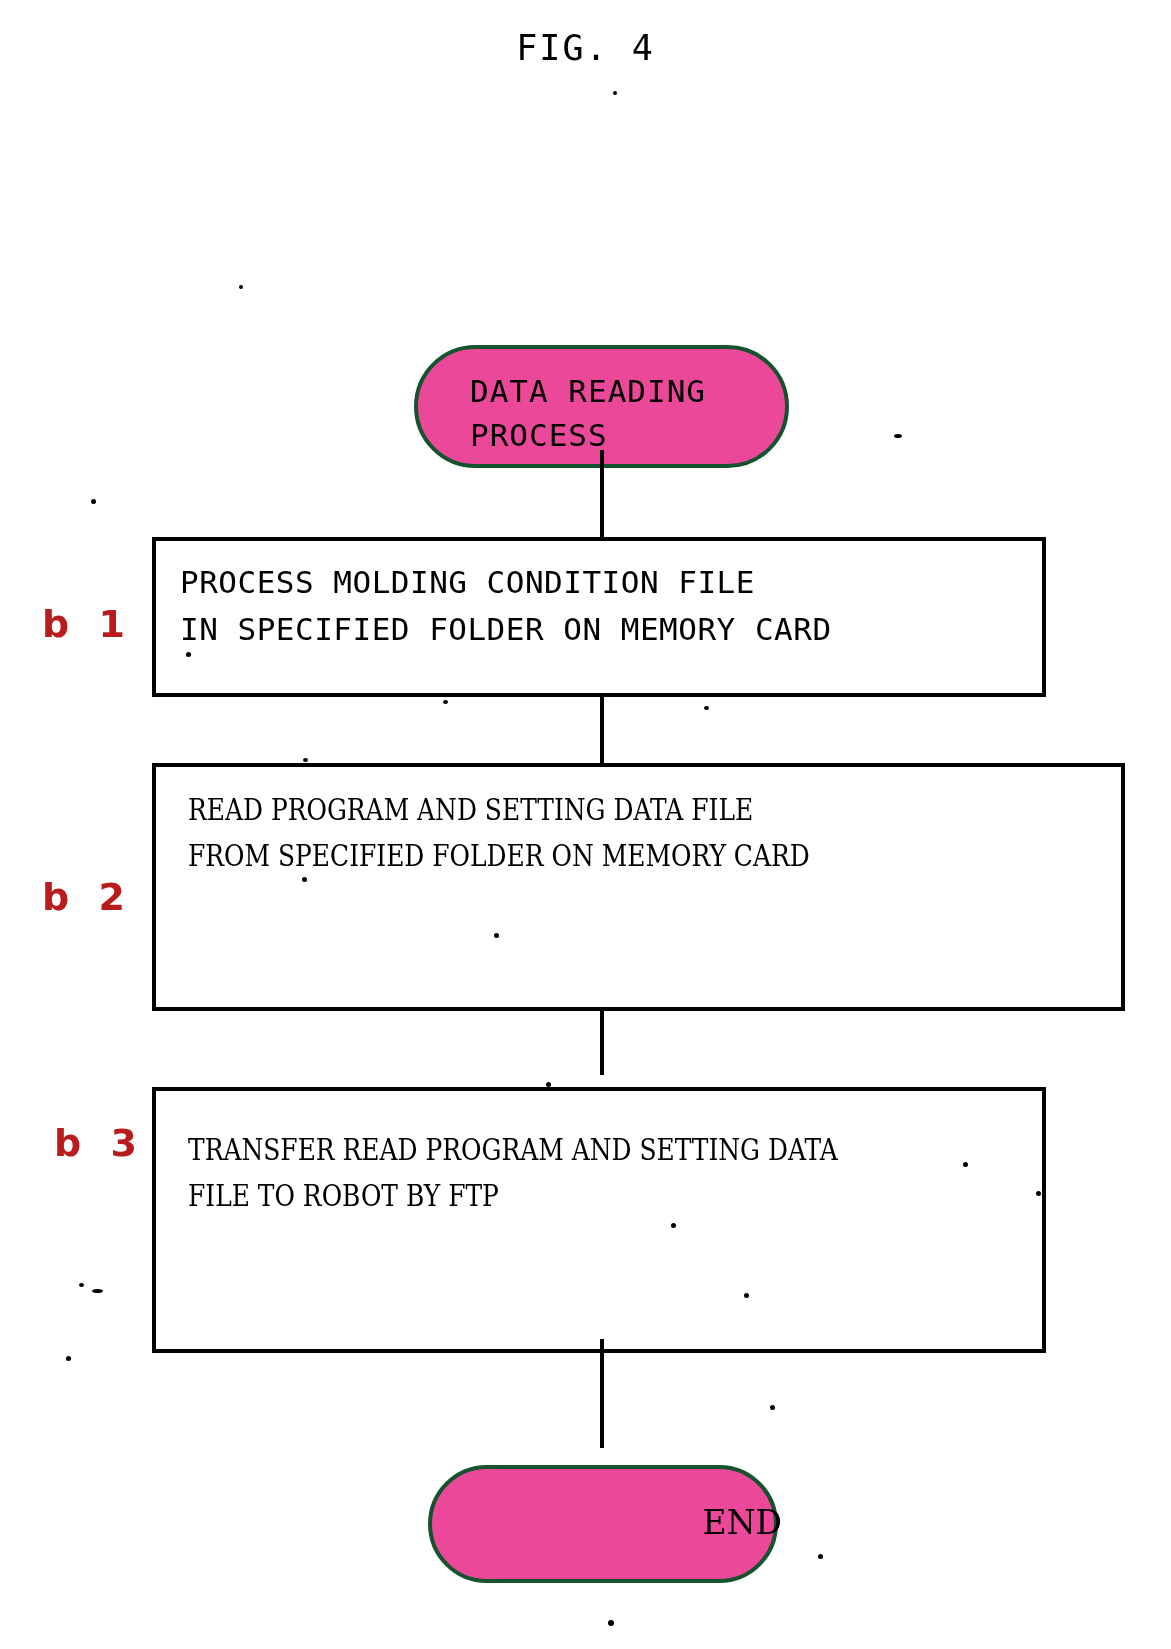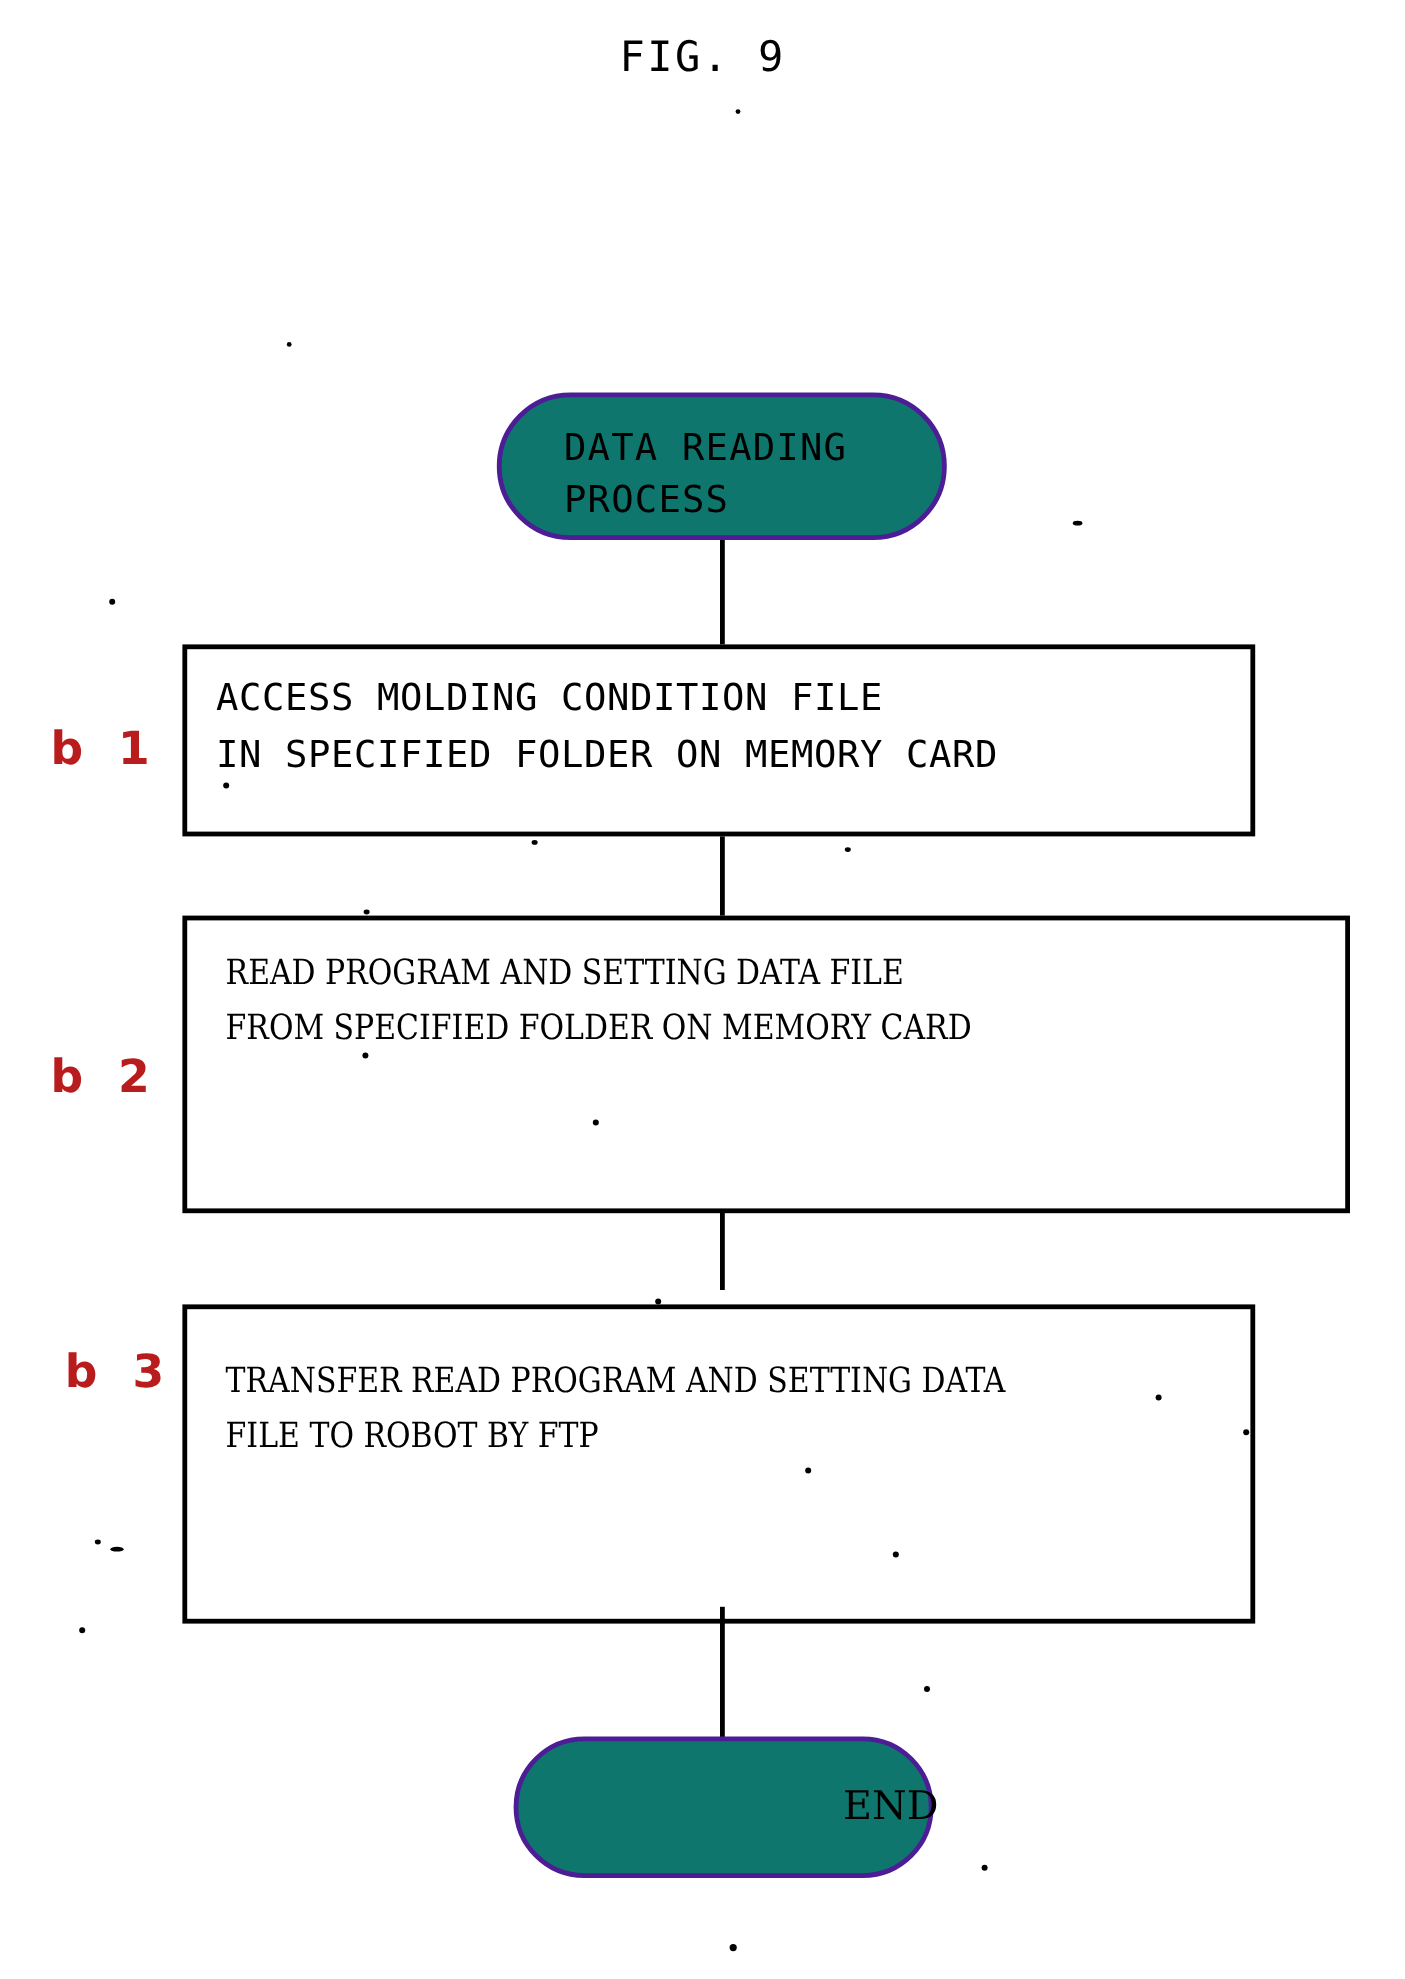--- a/index.html
+++ b/index.html
@@ -26,23 +26,24 @@
     font-family: "DejaVu Sans Mono", monospace;
     font-size: 35px;
     letter-spacing: 2px;
     color: #000;
   }
 
   
   .terminator {
     position: absolute;
     box-sizing: border-box;
-    border: 4px solid #4c1d95;
+    border: 4px solid #14532d;
     border-radius: 70px;
-    background: #0f766e;
+    background: #ec4899;
+    margin-top: 18px;
   }
   .terminator .term-text {
     position: absolute;
     font-family: "DejaVu Sans Mono", monospace;
     font-size: 31px;
     line-height: 44px;
     letter-spacing: 1px;
     white-space: pre-line;
     color: #000;
   }
@@ -130,33 +131,33 @@
   
   .speckle {
     position: absolute;
     background: #000;
     border-radius: 50%;
   }
 </style>
 </head>
 <body>
 
-<div class="fig-title">FIG. 9</div>
+<div class="fig-title">FIG. 4</div>
 
 <div class="terminator" id="start-terminator">
   <div class="term-text">DATA READING
 PROCESS</div>
 </div>
 
 <div class="connector" id="connector-1"></div>
 
 <div class="step-label" id="label-b1">b 1</div>
 
 <div class="process-box" id="box-b1">
-  <div class="box-text">ACCESS MOLDING CONDITION FILE
+  <div class="box-text">PROCESS MOLDING CONDITION FILE
 IN SPECIFIED FOLDER ON MEMORY CARD</div>
 </div>
 
 <div class="connector" id="connector-2"></div>
 
 <div class="step-label" id="label-b2">b 2</div>
 
 <div class="process-box" id="box-b2">
   <div class="box-text">READ PROGRAM AND SETTING DATA FILE
 FROM SPECIFIED FOLDER ON MEMORY CARD</div>

